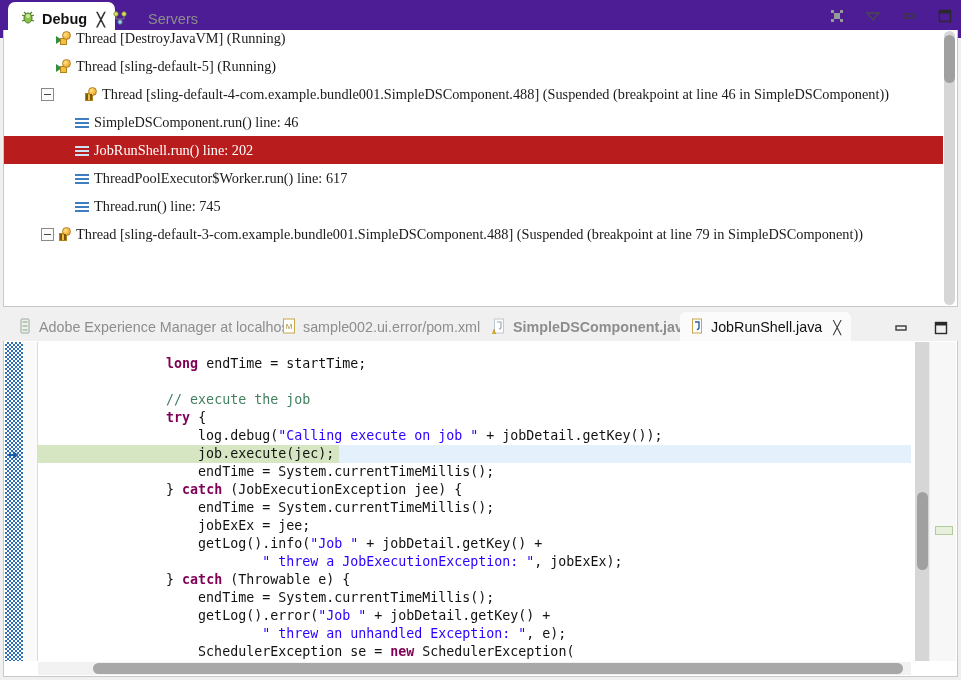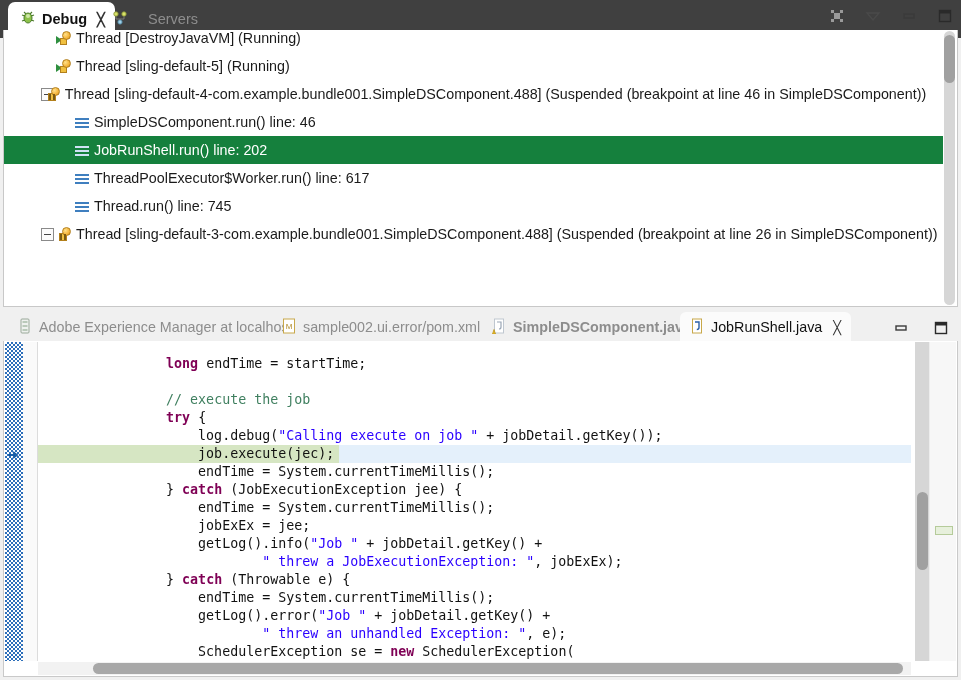--- a/index.html
+++ b/index.html
@@ -10,21 +10,21 @@
     font-family: "Liberation Sans", sans-serif;
   }
   #root { position: relative; width: 961px; height: 680px; background: #f0f0f0; }
 
   
   .debug-view {
     position: absolute; left: 0; top: 0; width: 961px; height: 311px;
     background: #f0f0f0;
   }
   .view-tabbar {
-    position: relative; height: 38px; background: #404040;
+    position: relative; height: 38px; background: #4c1d95;
   }
   .view-tab {
     position: absolute; top: 2px; height: 34px;
     display: flex; align-items: center; gap: 6px;
     padding: 0 10px 0 12px;
     box-sizing: border-box;
     font-size: 14.5px;
   }
   .view-tab.active {
     left: 8px;
@@ -52,29 +52,30 @@
     position: absolute; left: 0; top: 30px; right: 0; bottom: 0;
     background: #ffffff;
     border: 1px solid #c8c8c8;
     border-top: none;
     margin: 0 3px 4px 3px;
     overflow: hidden;
   }
   .tree {
     position: absolute; left: 0; top: 0; right: 14px; bottom: 0;
     overflow: hidden;
+    font-family: Liberation Serif, serif;
   }
   .tree-row {
     position: relative; height: 28px;
     display: flex; align-items: center;
     white-space: nowrap;
     font-size: 14.3px;
     color: #1a1a1a;
   }
-  .tree-row.selected { background: #15803d; color: #ffffff; }
+  .tree-row.selected { background: #b91c1c; color: #ffffff; }
   .tree-row .expander {
     position: absolute; width: 11px; height: 11px;
     border: 1px solid #8a8a8a; background: #fbfbfb;
     display: flex; align-items: center; justify-content: center;
   }
   .tree-row .expander::before {
     content: ""; display: block; width: 7px; height: 1px; background: #444;
   }
   .row-label { margin-left: 4px; }
 
@@ -317,21 +318,21 @@
             <span class="row-label">Thread.run() line: 745</span>
           </div>
           <div class="tree-row" style="padding-left: 52px;">
             <span class="expander" style="left: 37px;"></span>
             <span class="icon-thread susp">
               <span class="stem"></span>
               <span class="bulb"></span>
               <span class="pause-a"></span>
               <span class="pause-b"></span>
             </span>
-            <span class="row-label">Thread [sling-default-3-com.example.bundle001.SimpleDSComponent.488] (Suspended (breakpoint at line 26 in SimpleDSComponent))</span>
+            <span class="row-label">Thread [sling-default-3-com.example.bundle001.SimpleDSComponent.488] (Suspended (breakpoint at line 79 in SimpleDSComponent))</span>
           </div>
         </div>
       <div class="vscroll">
         <div class="track"></div>
         <div class="thumb" style="top:4px;height:48px;"></div>
       </div>
     </div>
   </div>
 
   <div class="editor-area">

